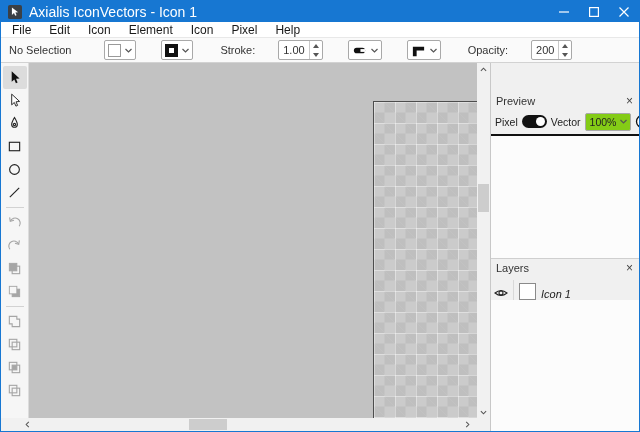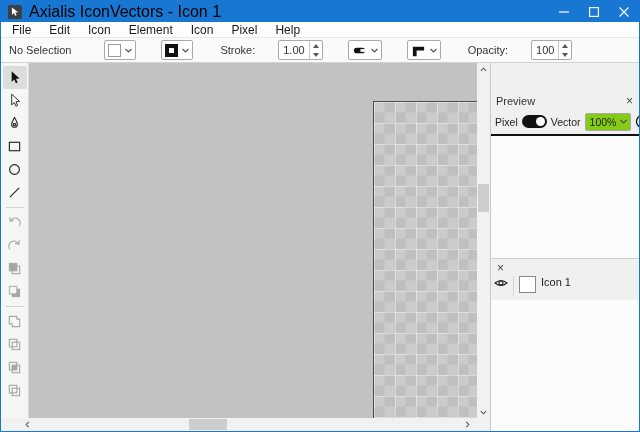--- a/index.html
+++ b/index.html
@@ -2,21 +2,21 @@
 <html><head>
 <meta charset="utf-8">
 <style>
   * { margin:0; padding:0; box-sizing:border-box; }
   html,body { width:640px; height:432px; font-family:"Liberation Sans", sans-serif; background:#fff; }
   .window { width:640px; height:432px; border:1px solid #1777d2; display:flex; flex-direction:column; overflow:hidden; background:#fff; }
 
   
   .titlebar { height:21px; background:#1777d2; display:flex; align-items:center; flex-shrink:0; }
   .app-icon { width:14px; height:14px; margin:0 7px 0 7px; }
-  .title-text { color:#000000; font-size:16px; flex:1; white-space:nowrap; }
+  .title-text { color:#ffffff; font-size:14px; flex:1; white-space:nowrap; }
   .win-controls { display:flex; height:100%; }
   .win-btn { width:30px; height:100%; display:flex; align-items:center; justify-content:center; color:#fff; }
   .win-btn svg { width:10px; height:10px; }
 
   
   .menubar { height:15px; background:#fff; display:flex; align-items:center; font-size:12px; color:#1a1a1a; flex-shrink:0; padding-left:2px; }
   .menu-item { padding:0 9px; cursor:default; }
 
   
   .toolbar { height:26px; background:#fafafa; border-top:1px solid #e8e8e8; border-bottom:1px solid #d2d2d2; display:flex; align-items:center; font-size:11px; color:#333; flex-shrink:0;gap:19px; }
@@ -78,21 +78,21 @@
   .panel-close { color:#444; font-size:12px; line-height:1; padding:0 1px; }
   .panel-preview { height:166px; display:flex; flex-direction:column; flex-shrink:0;margin-top:29px; }
   .preview-controls { height:25px; display:flex; align-items:center; gap:4px; padding:0 4px; font-size:10.5px; color:#222; flex-shrink:0; }
   .toggle { width:25px; height:13px; background:#111; border-radius:7px; position:relative; flex-shrink:0; }
   .toggle-knob { position:absolute; right:2px; top:2px; width:9px; height:9px; background:#fff; border-radius:50%; }
   .mini-select { height:18px; background:#84cc16; border:1px solid #a9a9a9; border-radius:2px; display:flex; align-items:center; padding:0 2px 0 4px; font-size:10.5px; }
   .contrast { width:15px; height:15px; flex-shrink:0; }
   .contrast svg { width:15px; height:15px; display:block; }
   .preview-area { flex:1; background:#fcfcfc; border-top:2px solid #111; }
   .panel-layers { flex:1; display:flex; flex-direction:column; border-top:1px solid #cfcfcf; min-height:0; }
-  .layer-row { height:24px; display:flex; align-items:flex-start; padding:0 3px; gap:5px; flex-shrink:0; }
+  .layer-row { height:24px; display:flex; align-items:flex-end; padding:0 3px; gap:5px; flex-shrink:0;font-style:italic; }
   .eye { width:14px; height:14px; }
   .eye svg { width:14px; height:14px; display:block; }
   .layer-vsep { width:1px; height:20px; background:#d8d8d8; }
   .layer-thumb { width:17px; height:17px; background:#fff; border:1px solid #8a8a8a; }
   .layer-name { font-size:11px; color:#222; }
   .layers-area { flex:1; background:#fcfcfc; }
 
   
   .statusbar { height:18px; background:#f7f7f7; border-top:1px solid #cfcfcf; display:flex; align-items:center; font-size:11px; color:#222; flex-shrink:0; }
   .status-ready { flex:1; padding-left:5px; white-space:nowrap; }
@@ -190,21 +190,21 @@
           <rect x="8" y="9.5" width="6" height="4.5" fill="#fff"></rect>
         </svg>
       <span class="chev">
           <svg viewBox="0 0 9 9">
             <path d="M1.5 3 L4.5 6 L7.5 3" fill="none" stroke="#555" stroke-width="1.2"></path>
           </svg>
         </span>
     </div>
     <span class="tb-label">Opacity:</span>
     <div class="spinner">
-      <span class="spin-val">100</span>
+      <span class="spin-val">200</span>
       <span class="spin-btns">
           <span>
             <i class="tri-up"></i>
           </span>
           <span>
             <i class="tri-dn"></i>
           </span>
         </span>
     </div>
     <div class="tb-sep" style="margin-left:56px;"></div>
@@ -391,20 +391,21 @@
                 <circle cx="8" cy="8" r="6.4" fill="#fff" stroke="#111" stroke-width="1.4"></circle>
                 <path d="M12.5 3.5 A6.4 6.4 0 0 1 3.5 12.5 Z" fill="#111"></path>
               </svg>
           </span>
         </div>
         <div class="preview-area"></div>
       </div>
 
       <div class="panel-layers">
         <div class="panel-header">
+          <span class="ph-title">Layers</span>
           <span class="panel-close">×</span>
         </div>
         <div class="layer-row">
           <span class="eye">
             <svg viewBox="0 0 14 14">
                 <path d="M1 7 Q7 2.2 13 7 Q7 11.8 1 7 Z" fill="none" stroke="#222" stroke-width="1.1"></path>
                 <circle cx="7" cy="7" r="2" fill="none" stroke="#222" stroke-width="1.1"></circle>
               </svg>
           </span>
           <span class="layer-vsep"></span>

